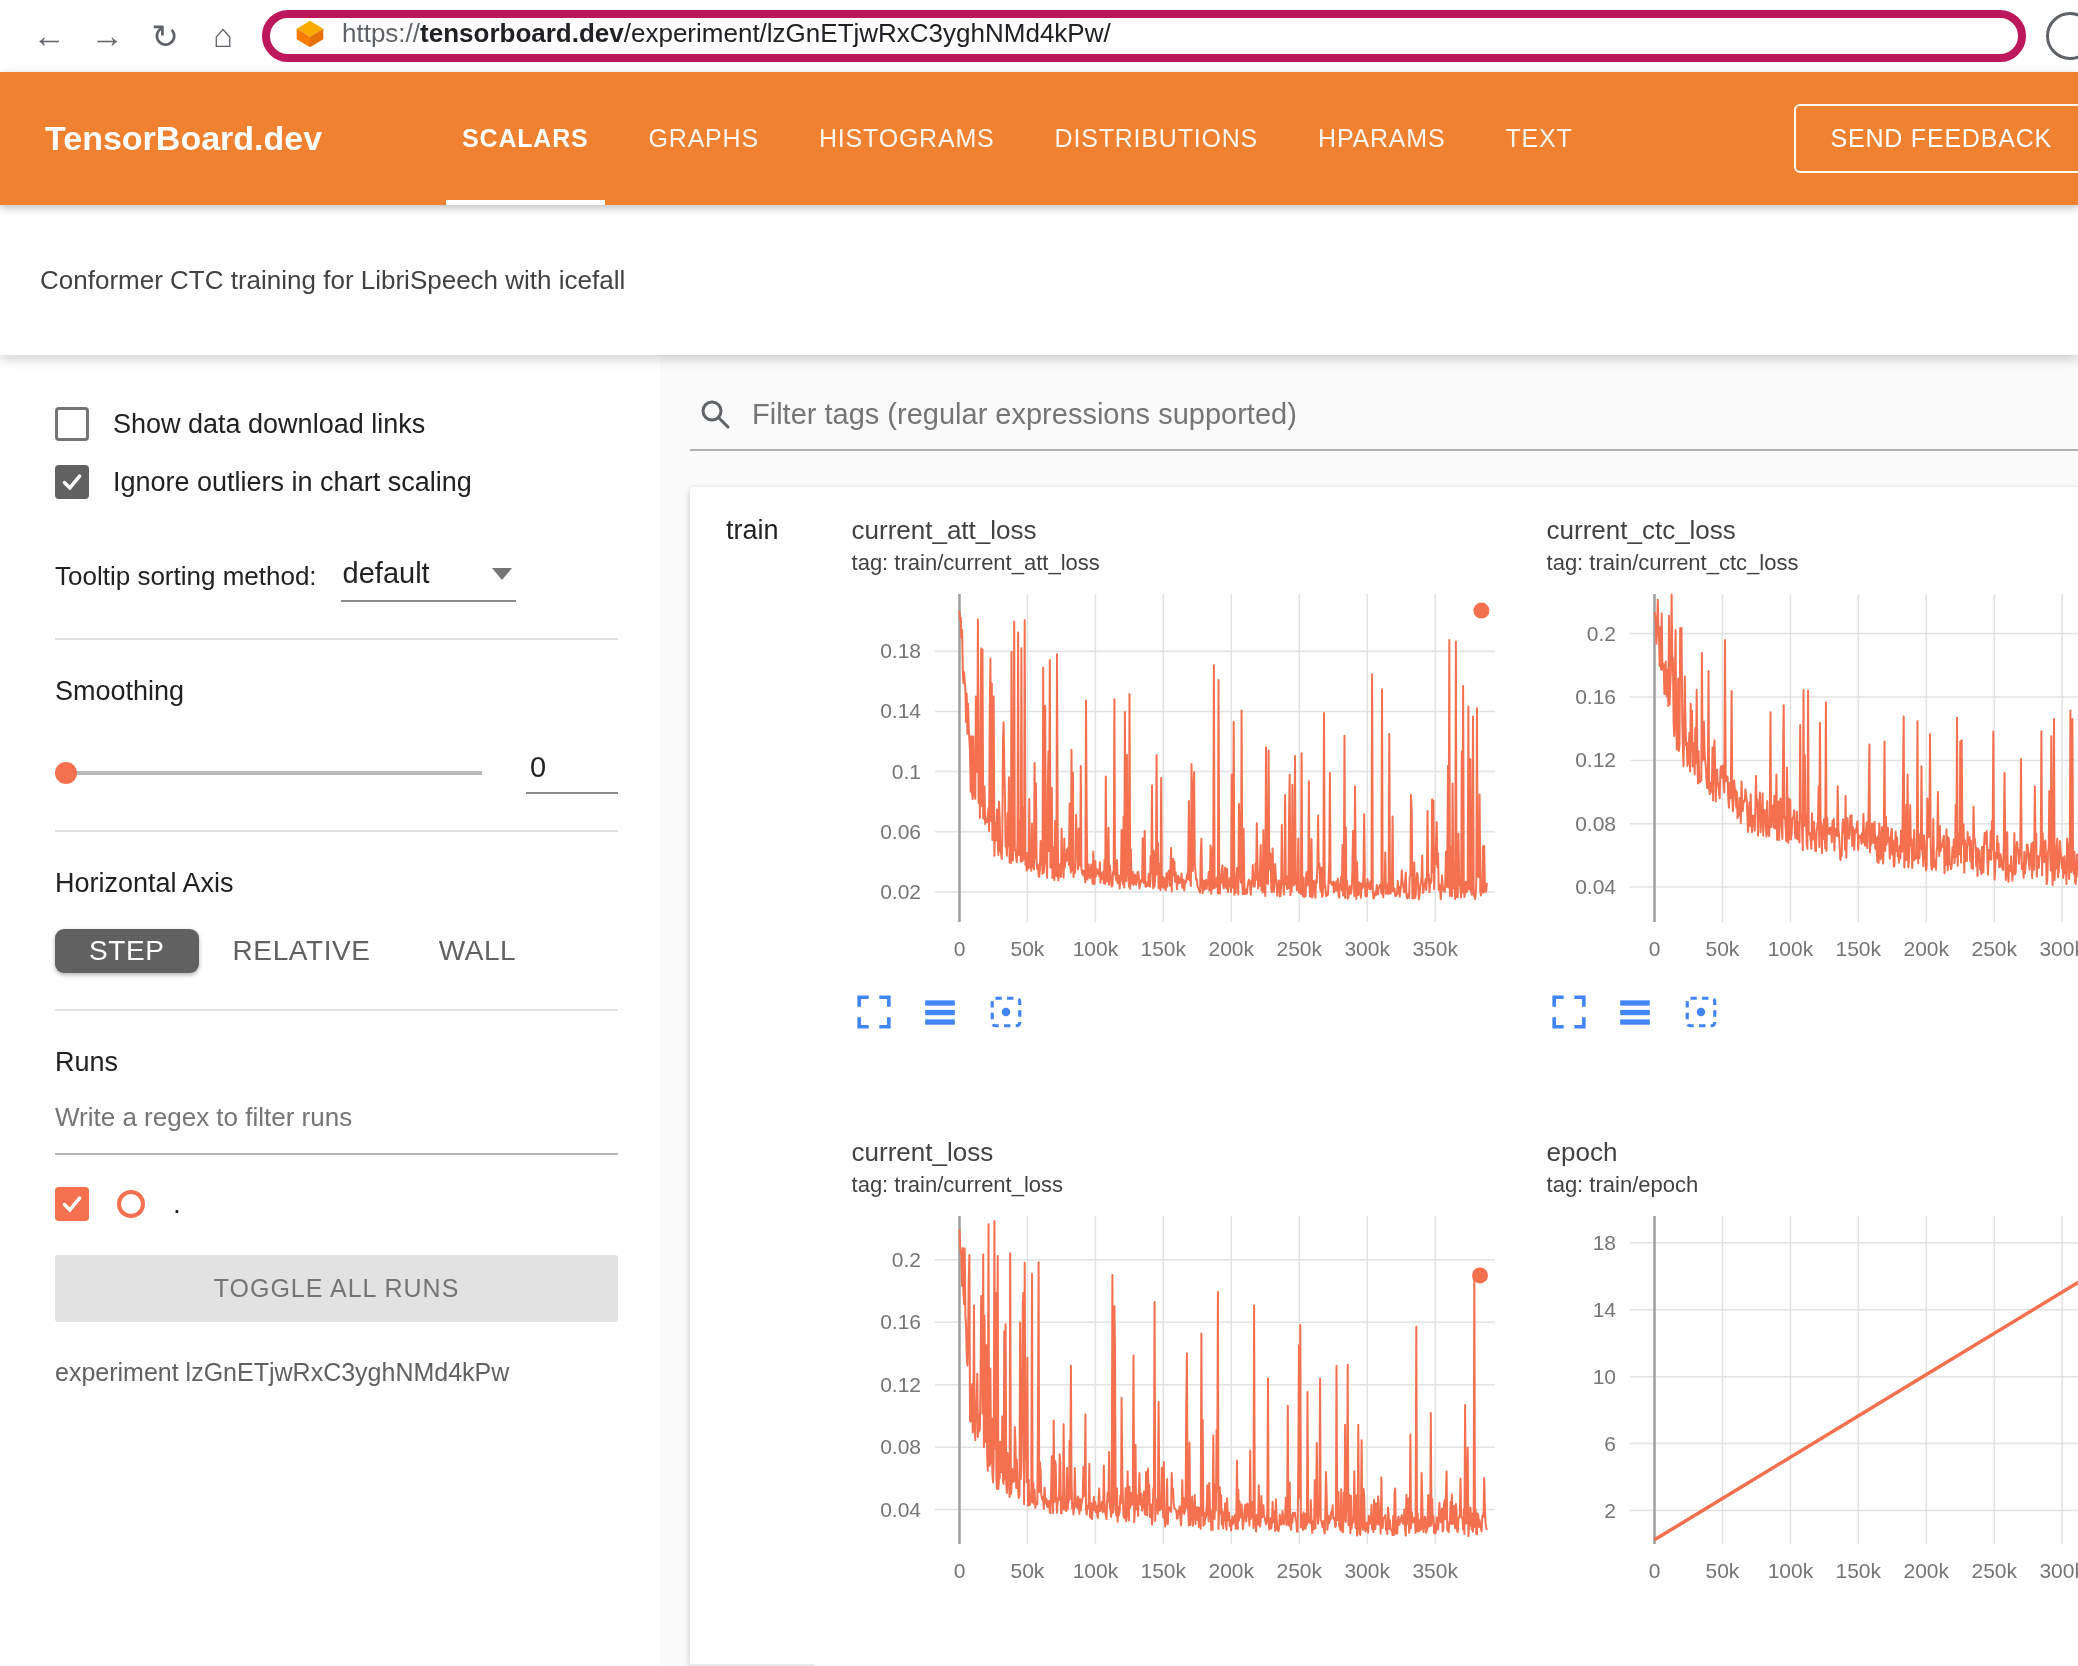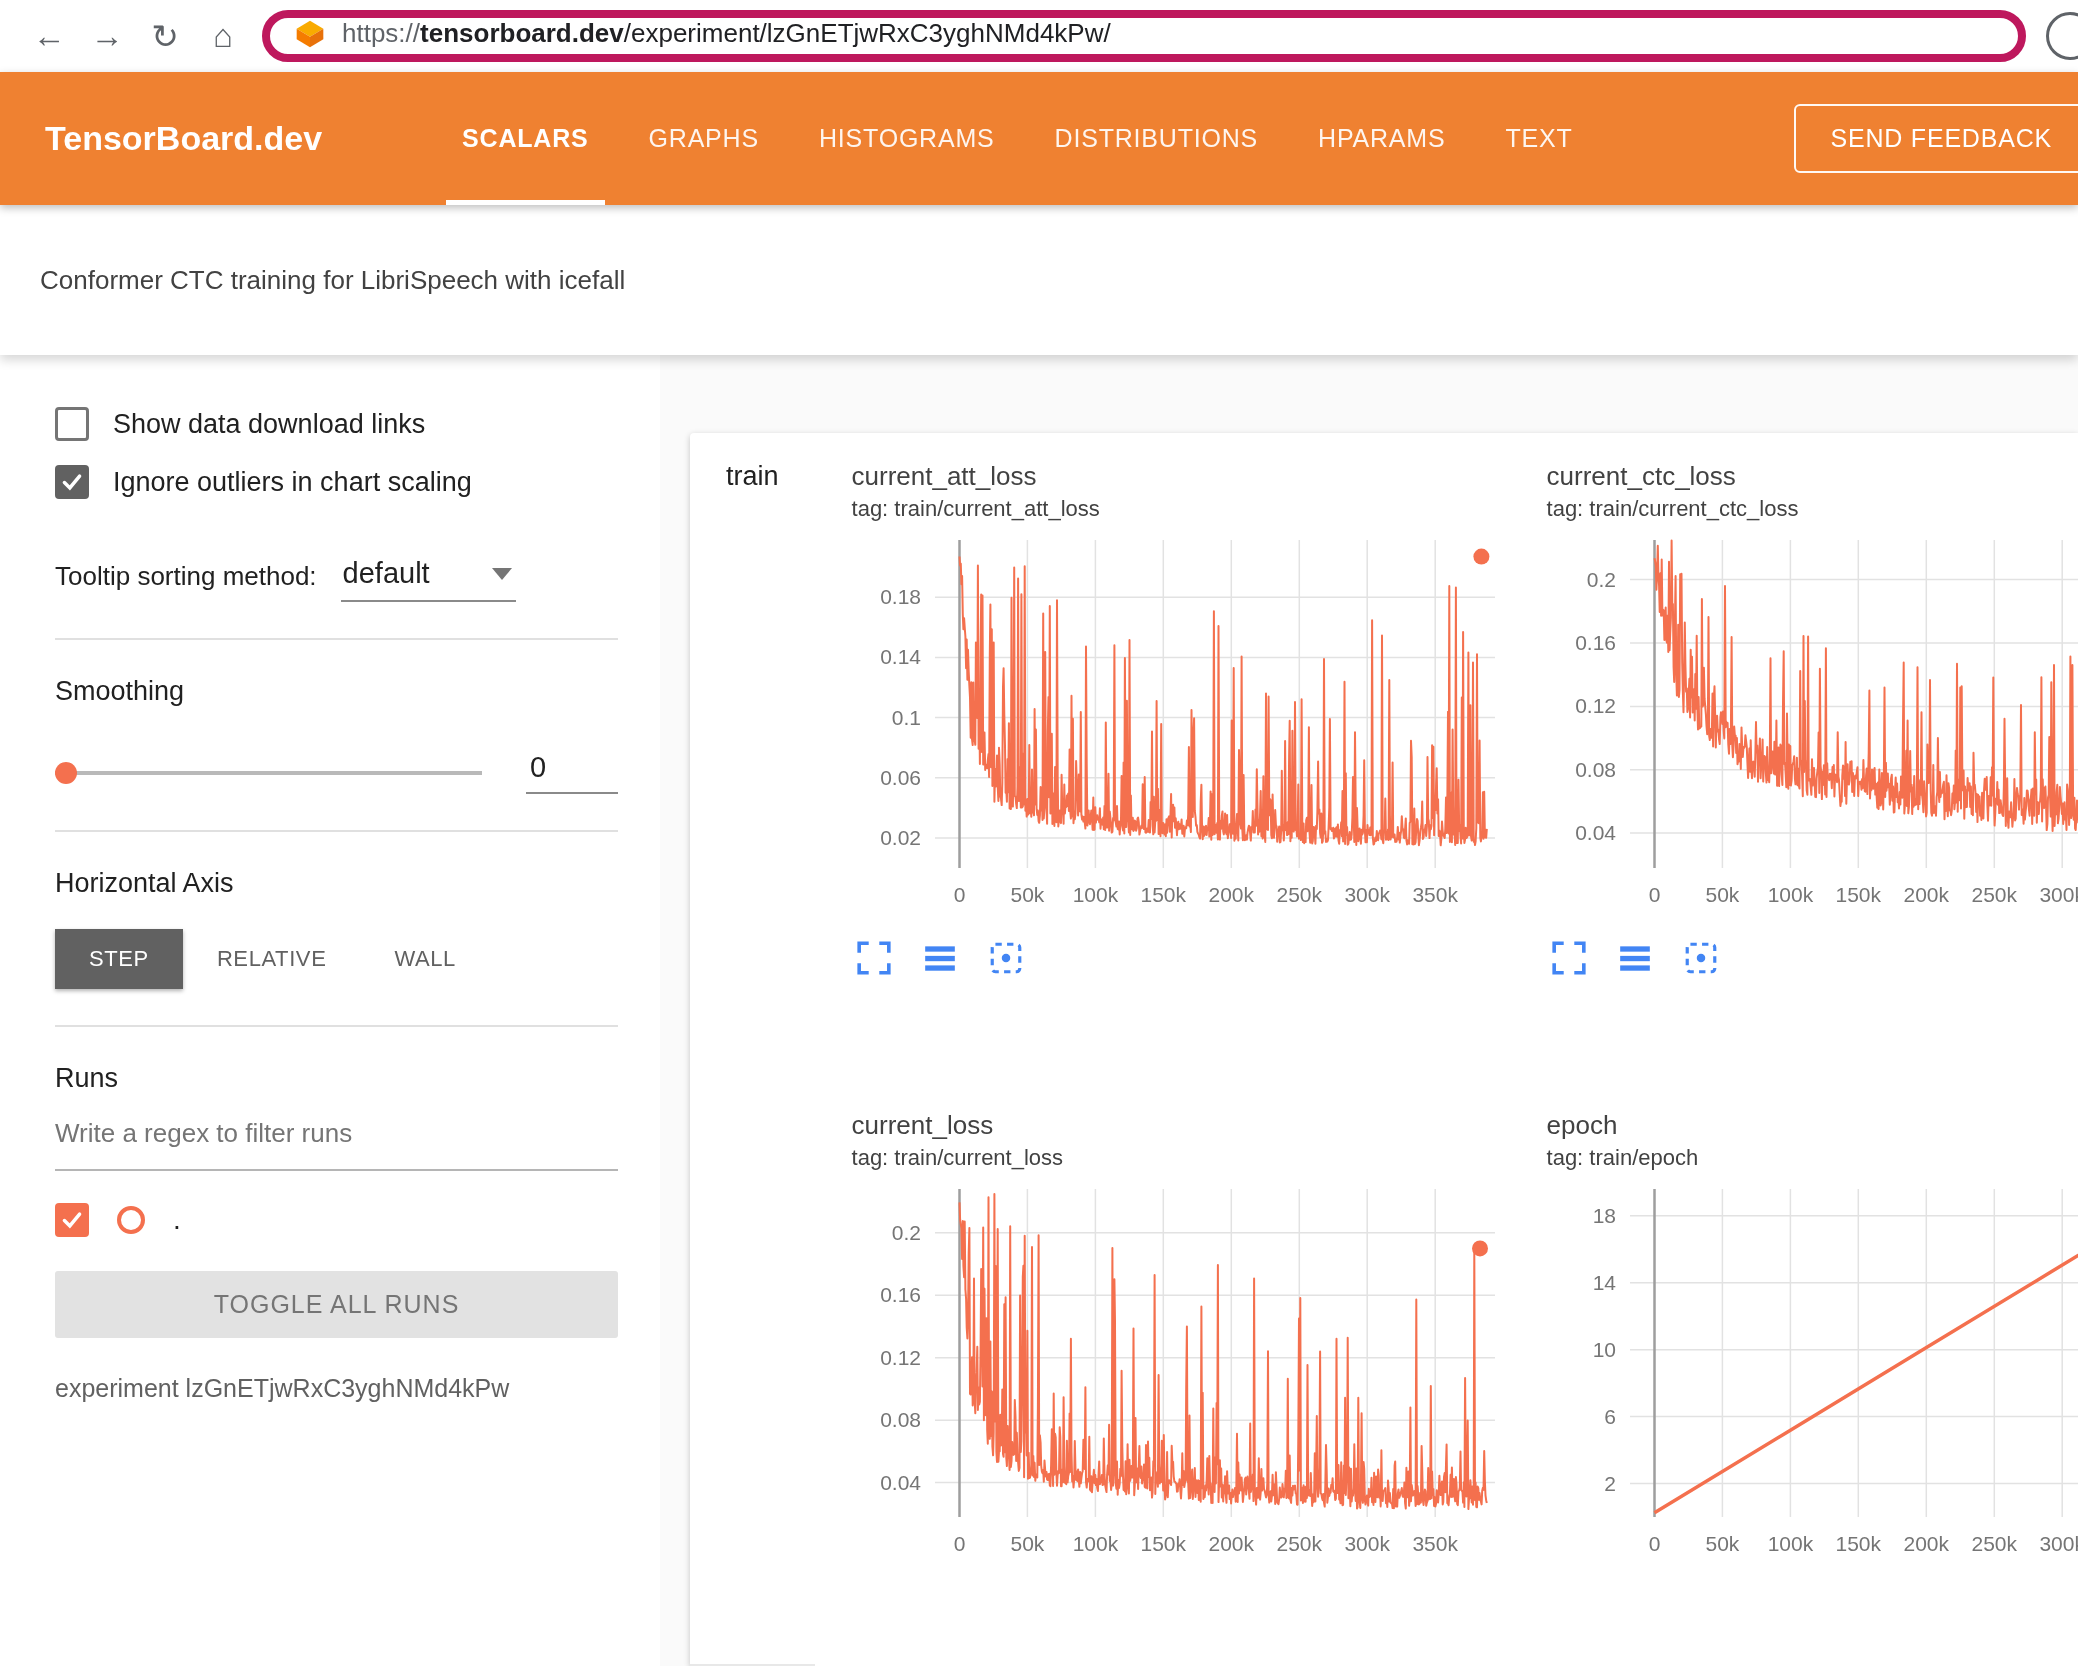--- a/index.html
+++ b/index.html
@@ -62,21 +62,21 @@
   .section-label { font-size:27px; color:#212121; }
 
   .slider-row { display:flex; align-items:center; gap:44px; margin-top:44px; }
   .slider-track { flex:1; position:relative; height:22px; cursor:pointer; }
   .track-line { position:absolute; top:9px; left:0; right:0; height:4px; background:#b9b9b9; }
   .slider-thumb { position:absolute; top:0; left:0; width:22px; height:22px; border-radius:50%; background:#f4704e; }
   .smoothing-value { width:92px; border:none; border-bottom:2px solid #8a8a8a; font-size:29px; color:#212121;
     font-family:"Liberation Sans",sans-serif; padding:0 0 8px 4px; background:transparent; outline:none; }
 
   .axis-buttons { display:flex; align-items:center; margin-top:30px; }
-  .axis-btn { font-size:22px; letter-spacing:0.6px; color:#616161; padding:17px 34px; cursor:pointer; border-radius:0; }
+  .axis-btn { font-size:28px; letter-spacing:0.6px; color:#616161; padding:6px 34px; cursor:pointer; border-radius:9px; }
   .axis-btn.active { background:#616161; color:#fff; box-shadow:0 2px 4px rgba(0,0,0,0.3); }
 
   .runs-filter { width:100%; border:none; border-bottom:2px solid #b5b5b5; background:transparent; outline:none;
     font-size:26px; color:#212121; font-family:"Liberation Sans",sans-serif; padding:24px 0 20px 0; }
   .runs-filter::placeholder { color:#757575; }
 
   .run-row { display:flex; align-items:center; gap:28px; margin-top:32px; }
   .run-swatch { width:28px; height:28px; border-radius:50%; border:4px solid #f4704e; flex-shrink:0; }
   .run-name { font-size:28px; color:#212121; }
 
@@ -197,20 +197,29 @@
         </span>
       <span class="run-swatch"></span>
       <span class="run-name">.</span>
     </div>
 
     <div class="toggle-all">TOGGLE ALL RUNS</div>
     <div class="exp-caption">experiment lzGnETjwRxC3yghNMd4kPw</div>
   </aside>
 
   <section class="content">
+    <div class="filter-row">
+      <span style="flex-shrink:0;display:flex;">
+        <svg width="34" height="34" viewBox="0 0 34 34">
+            <circle cx="14" cy="14" r="9" stroke="#5f6368" stroke-width="3" fill="none"></circle>
+            <line x1="21" y1="21" x2="30" y2="30" stroke="#5f6368" stroke-width="3" stroke-linecap="round"></line>
+          </svg>
+      </span>
+      <input class="filter-input" placeholder="Filter tags (regular expressions supported)" style="">
+    </div>
 
     <div class="card">
       <div class="card-header">train</div>
       <div class="charts-grid">
   <div class="chart-block">
     <div class="chart-title">current_att_loss</div>
     <div class="chart-tag">tag: train/current_att_loss</div>
     <svg class="chart-svg" xmlns="http://www.w3.org/2000/svg" viewBox="0 0 670 398" width="670" height="398">
               <line x1="95" x2="655" y1="307.9" y2="307.9" stroke="#e2e2e2" stroke-width="1.5"></line>
               <text x="81" y="314.9" text-anchor="end" fill="#757575" font-size="21" font-family="Liberation Sans, sans-serif">0.02</text>

